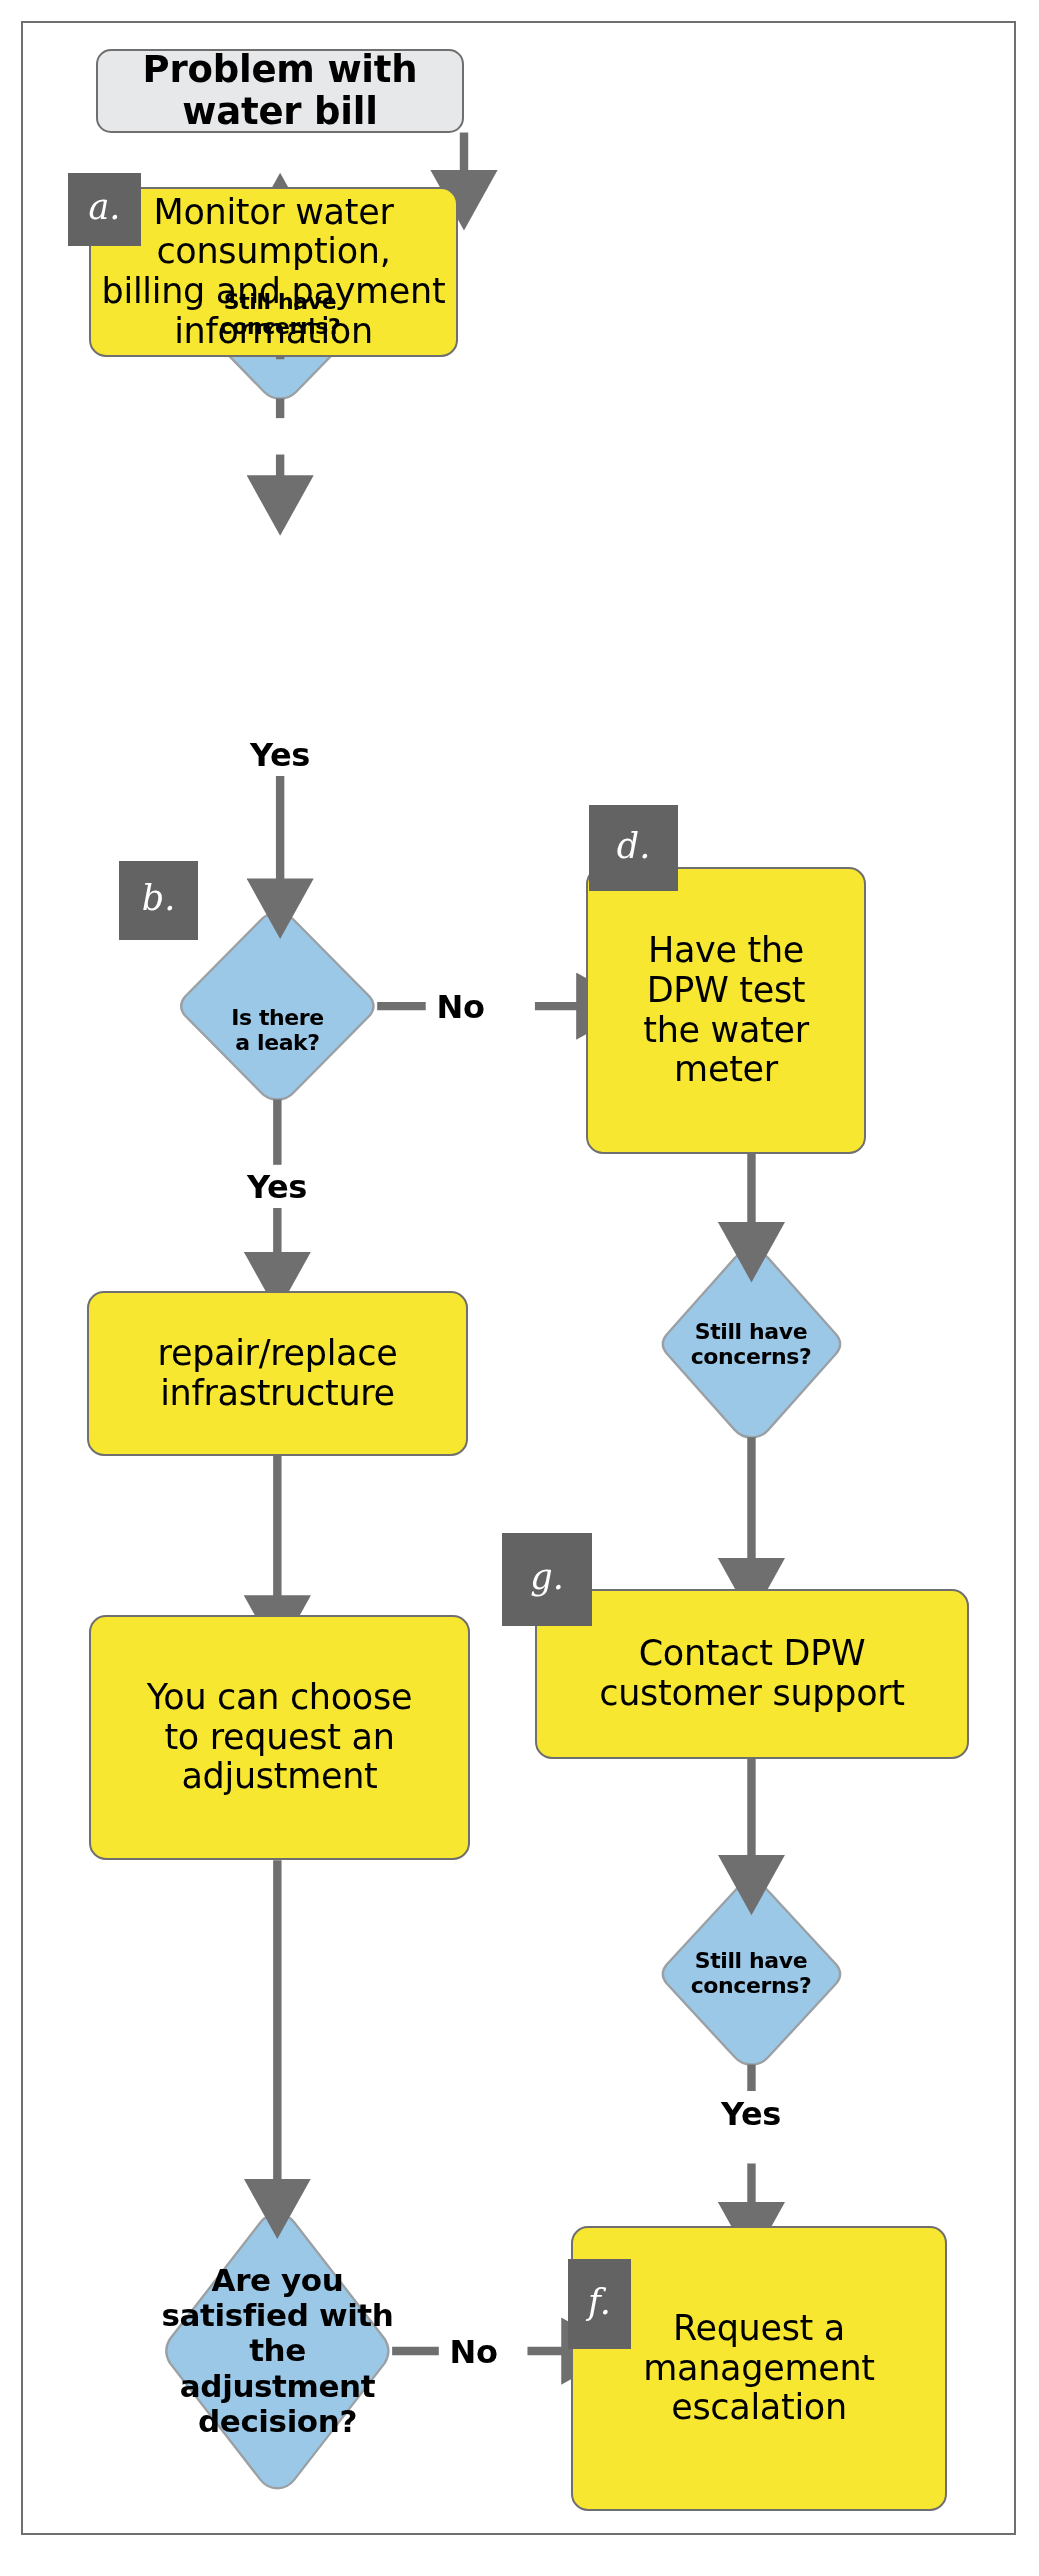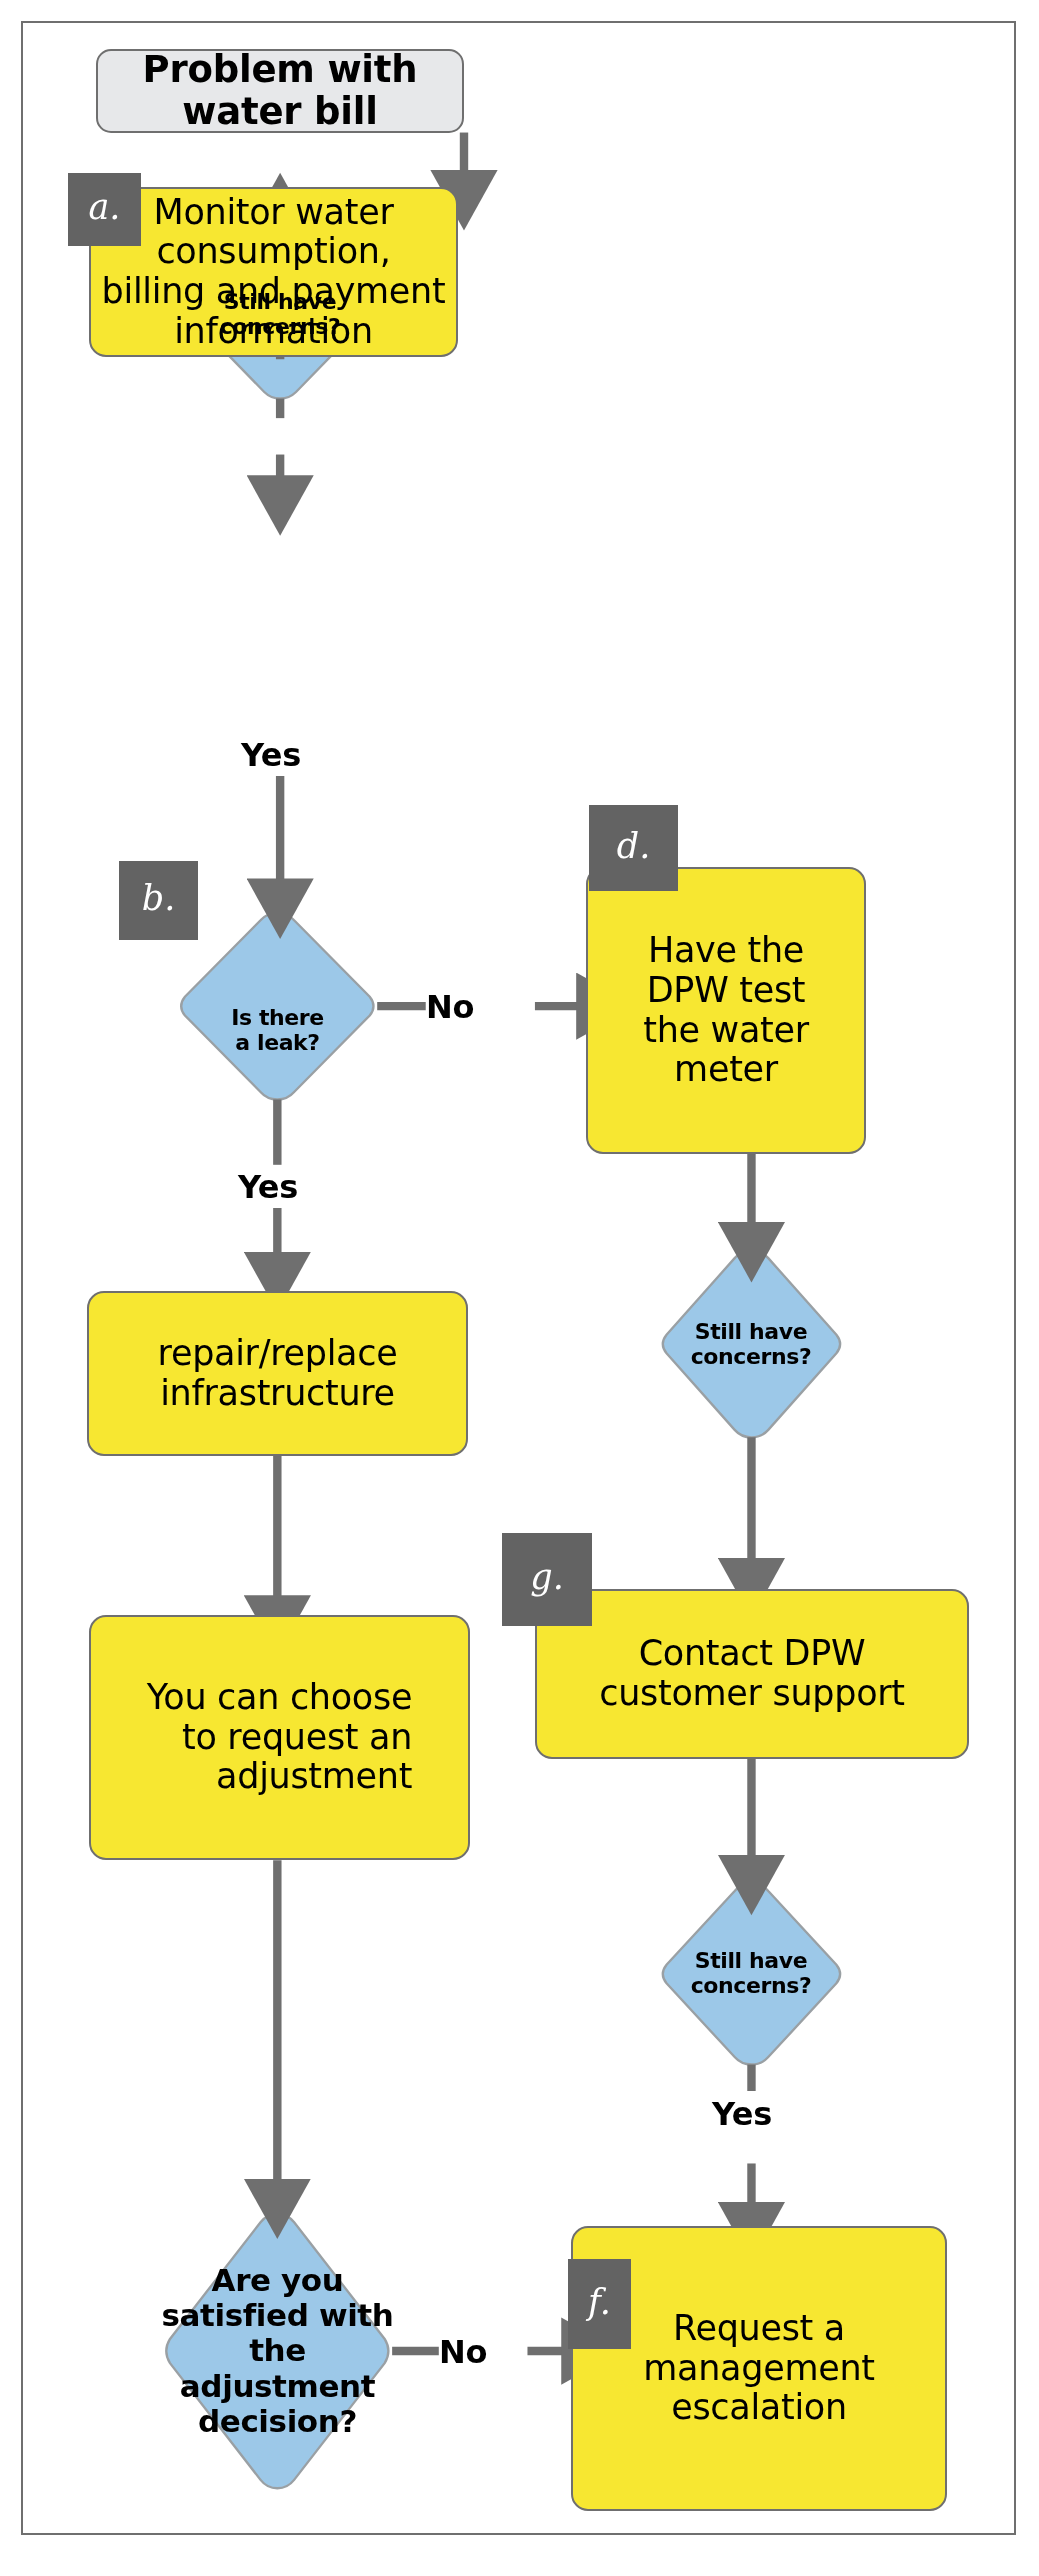--- a/index.html
+++ b/index.html
@@ -93,20 +93,21 @@
   .edge-label {
     position: absolute;
     font-size: 32px;
     font-weight: 600;
     color: #000000;
     background: #ffffff;
     z-index: 4;
     letter-spacing: -0.4px;
     display: flex;
     align-items: center;
+    justify-content: center;
     line-height: 1;
   }
 </style>
 </head>
 <body>
 
 <div id="page">
 
   <div id="frame"></div>
 
@@ -210,21 +211,21 @@
   <div class="node process-node" style="left:87px; top:1291px; width:381px; height:165px;">
     <span class="txt">repair/replace
 infrastructure</span>
   </div>
 
   <div class="node decision-node" style="left:653px; top:1251px; width:196px; height:187px;">
     <span class="txt">Still have
 concerns?</span>
   </div>
 
-  <div class="node process-node" style="left:89px; top:1615px; width:381px; height:245px;text-align:right;">
+  <div class="node process-node" style="left:89px; top:1615px; width:381px; height:245px;">
     <span class="txt">You can choose
 to request an
 adjustment</span>
   </div>
 
   <div class="node process-node" style="left:535px; top:1582px; width:434px; height:170px;margin-top:7px;">
     <span class="txt">Contact DPW
 customer support</span>
   </div>
 

